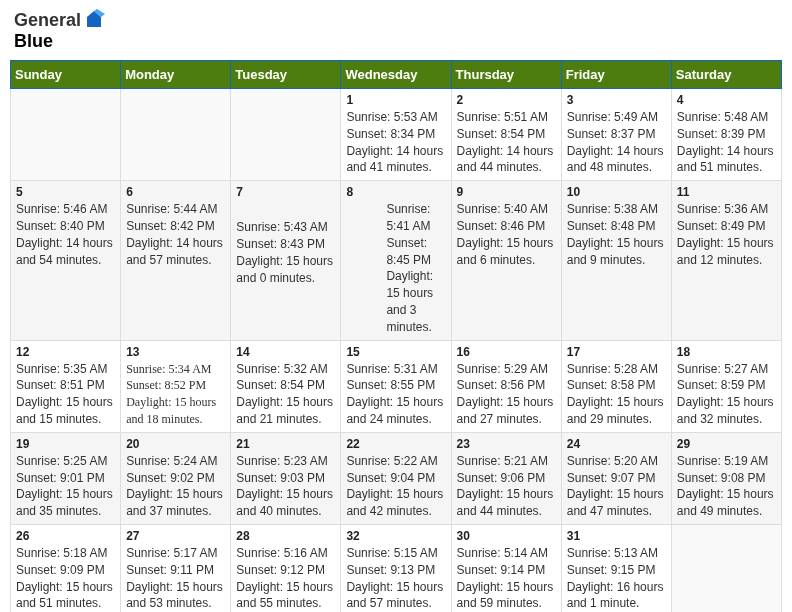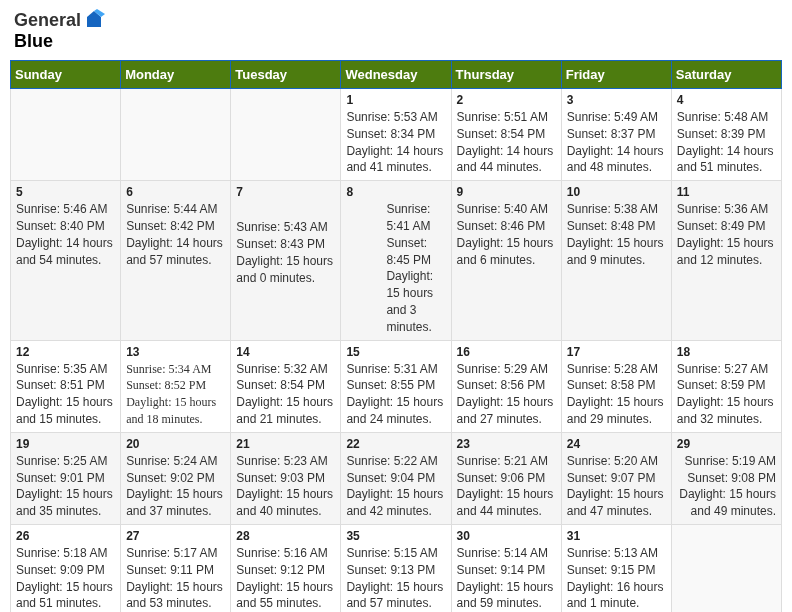--- a/index.html
+++ b/index.html
@@ -288,21 +288,21 @@
         </td>
         <td>
           <span class="day-number">24</span>
           <div class="cell-info" style="white-space: pre-line;">Sunrise: 5:20 AM
 Sunset: 9:07 PM
 Daylight: 15 hours
 and 47 minutes.</div>
         </td>
         <td>
           <span class="day-number">29</span>
-          <div class="cell-info" style="white-space: pre-line; text-align: right;">Sunrise: 5:19 AM
+          <div class="cell-info" style="white-space: pre-line;">Sunrise: 5:19 AM
 Sunset: 9:08 PM
 Daylight: 15 hours
 and 49 minutes.</div>
         </td>
       </tr>
       <tr>
         <td>
           <span class="day-number">26</span>
           <div class="cell-info" style="white-space: pre-line;">Sunrise: 5:18 AM
 Sunset: 9:09 PM
@@ -317,21 +317,21 @@
 and 53 minutes.</div>
         </td>
         <td>
           <span class="day-number">28</span>
           <div class="cell-info" style="white-space: pre-line;">Sunrise: 5:16 AM
 Sunset: 9:12 PM
 Daylight: 15 hours
 and 55 minutes.</div>
         </td>
         <td>
-          <span class="day-number">35</span>
+          <span class="day-number">32</span>
           <div class="cell-info" style="white-space: pre-line;">Sunrise: 5:15 AM
 Sunset: 9:13 PM
 Daylight: 15 hours
 and 57 minutes.</div>
         </td>
         <td>
           <span class="day-number">30</span>
           <div class="cell-info" style="white-space: pre-line;">Sunrise: 5:14 AM
 Sunset: 9:14 PM
 Daylight: 15 hours

